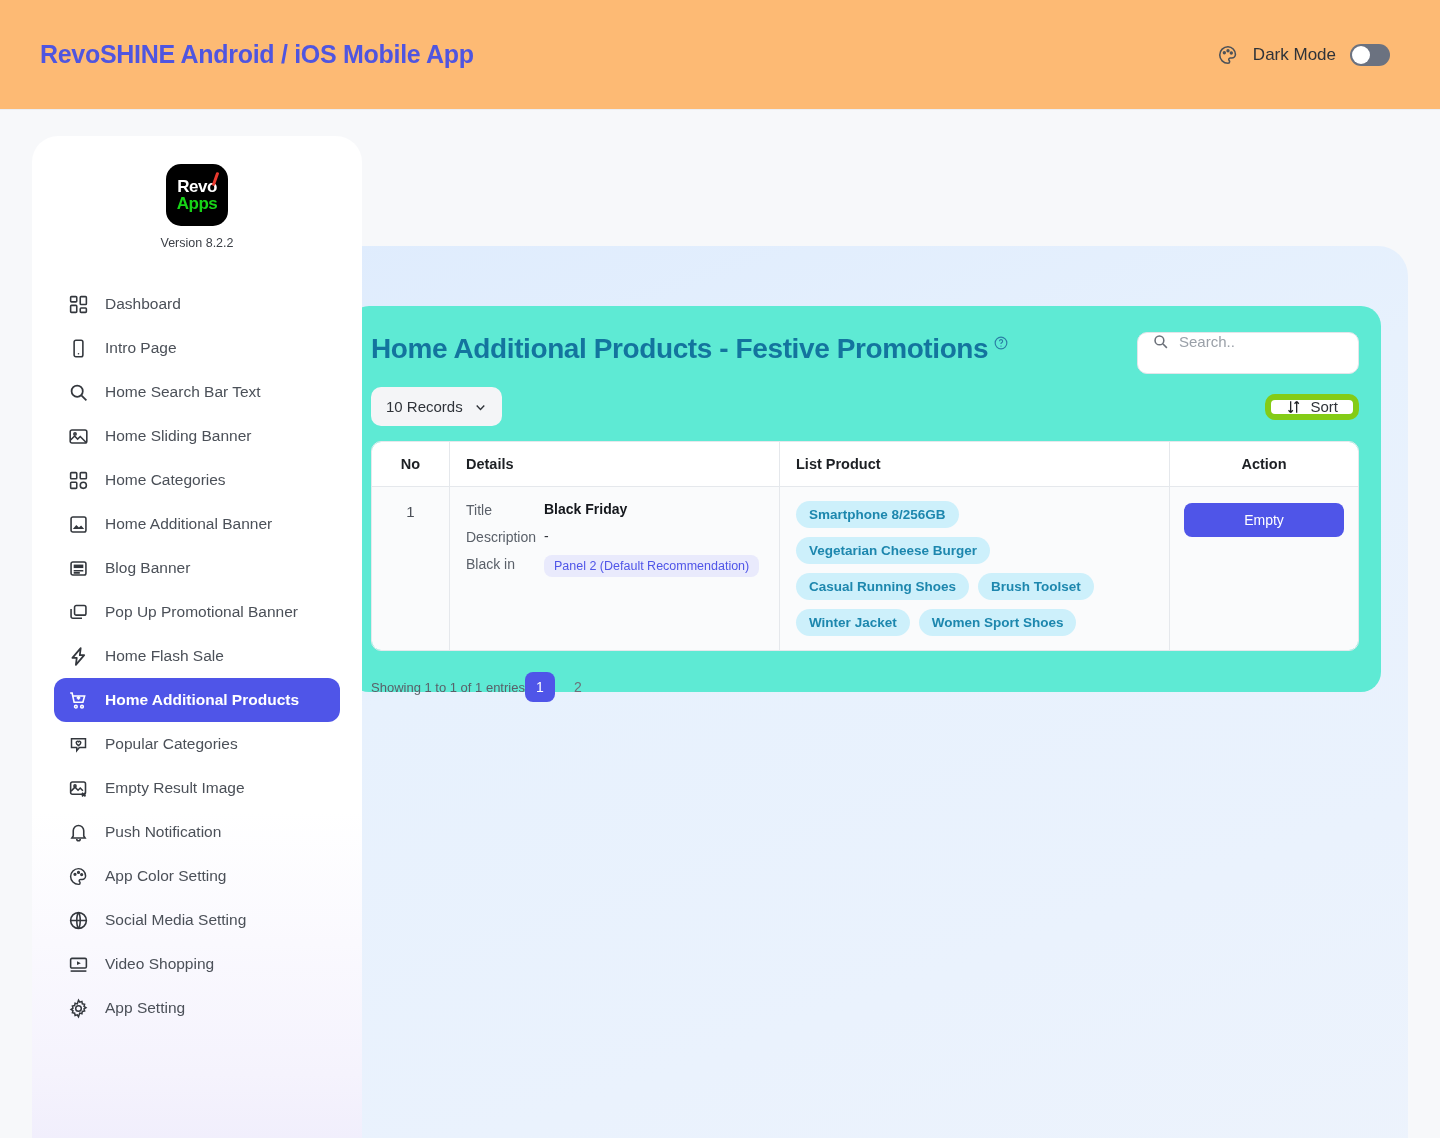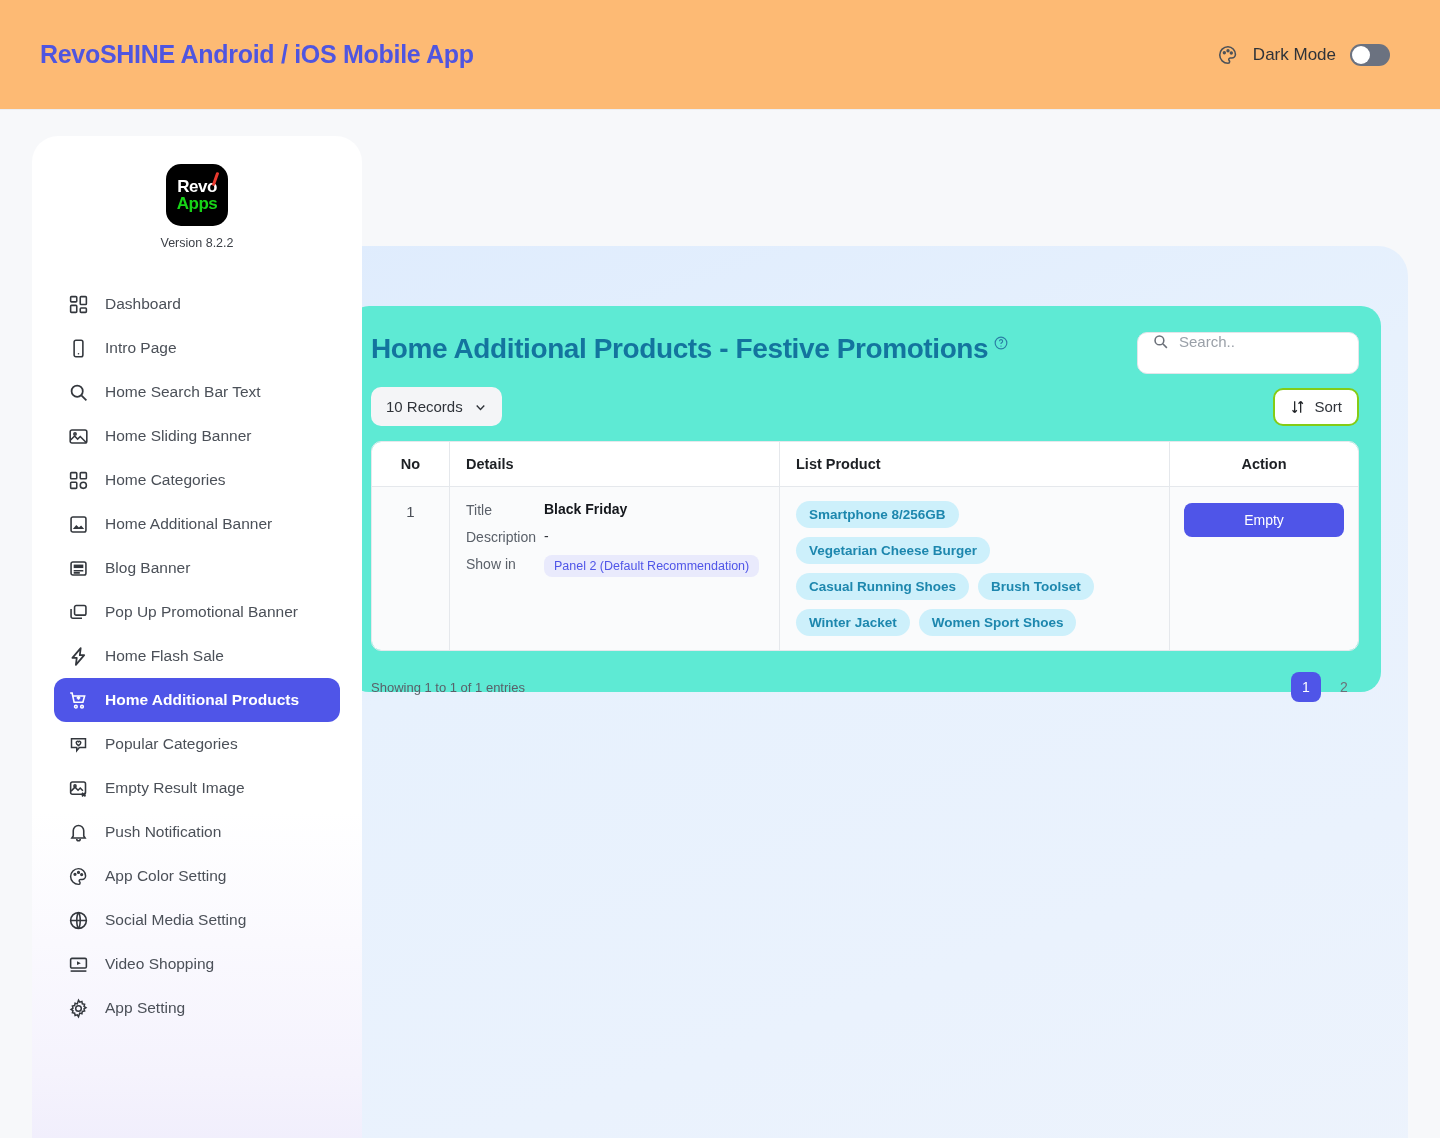--- a/index.html
+++ b/index.html
@@ -127,21 +127,21 @@
     display: flex; align-items: center; justify-content: space-between;
     margin-top: 13px;
   }
   .records-select {
     height: 39px; background: #f4f5f7; border-radius: 10px;
     display: flex; align-items: center; gap: 11px; padding: 0 15px;
     font-size: 15px; color: #2f3339; cursor: pointer; border: none;
   }
   .chev { width: 13px; height: 13px; color: #2f3339; display:block; }
   .sort-btn {
-    height: 38px; border: 2px solid #84cc16; border-radius: 10px; background: #fff;
+    height: 26px; border: 6px solid #84cc16; border-radius: 10px; background: #fff;
     display: flex; align-items: center; gap: 8px; padding: 0 15px;
     font-size: 15px; color: #2f3339; cursor: pointer;
   }
   .sort-icon { width: 16px; height: 16px; color: #1d2024; display:block; }
 
   
   .table {
     margin-top: 15px; width: 100%;
     border: 1px solid #e5e8ec; border-radius: 10px; overflow: hidden;
     border-collapse: separate; border-spacing: 0;
@@ -178,21 +178,21 @@
     padding: 6px 13px; border-radius: 14px; white-space: nowrap;
   }
   .update-btn {
     display: block; width: 100%; height: 34px; background: #4f55e8; color: #fff;
     border: none; border-radius: 8px; font-size: 14px; cursor: pointer;
     font-family: "Liberation Sans", sans-serif;
   }
   .table td.c-action { text-align: center; padding: 16px 14px; }
 
   .foot {
-    display: flex; align-items: center; justify-content: space-between;
+    display: flex; align-items: center; 
     margin-top: 21px;
   }
   .showing { font-size: 13px; color: #5a6069; }
   .pager { display: flex; align-items: center; gap: 8px; }
   .pg {
     min-width: 30px; height: 30px; border-radius: 8px; display: flex;
     align-items: center; justify-content: center; font-size: 14px;
     color: #6b7079; cursor: pointer; padding: 0 8px;
   }
   .pg.active { background: #4f55e8; color: #ffffff; }
@@ -477,21 +477,21 @@
           <td class="c-details">
             <div class="detail-row">
               <span class="detail-key">Title</span>
               <span class="detail-val">Black Friday</span>
             </div>
             <div class="detail-row">
               <span class="detail-key">Description</span>
               <span class="detail-val plain">-</span>
             </div>
             <div class="detail-row">
-              <span class="detail-key">Show in</span>
+              <span class="detail-key">Black in</span>
               <span class="panel-pill">Panel 2 (Default Recommendation)</span>
             </div>
           </td>
           <td class="c-list">
             <div class="tags">
               <span class="tag">Smartphone 8/256GB</span>
               <span class="tag">Vegetarian Cheese Burger</span>
               <span class="tag">Casual Running Shoes</span>
               <span class="tag">Brush Toolset</span>
               <span class="tag">Winter Jacket</span>

